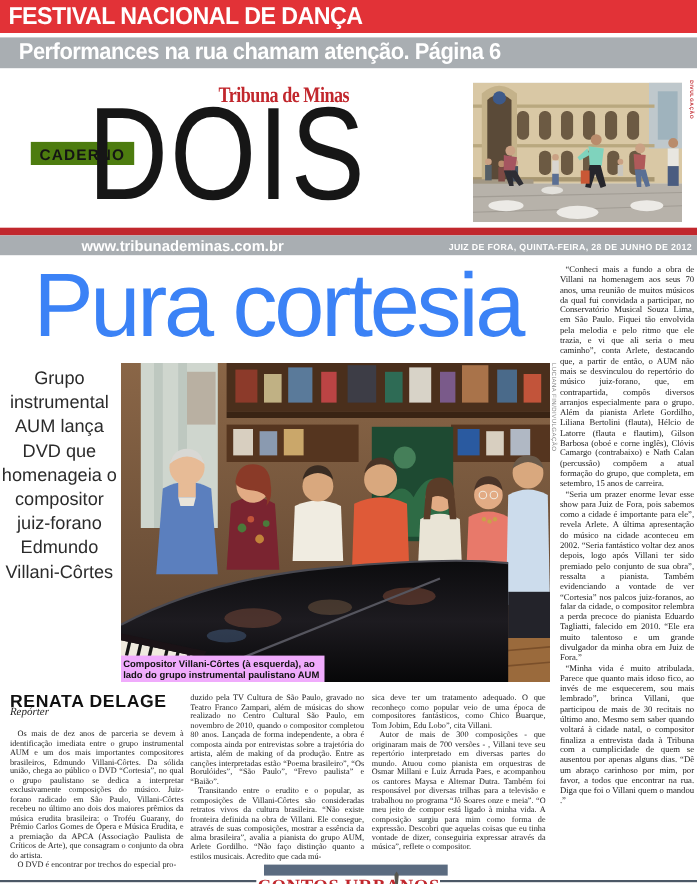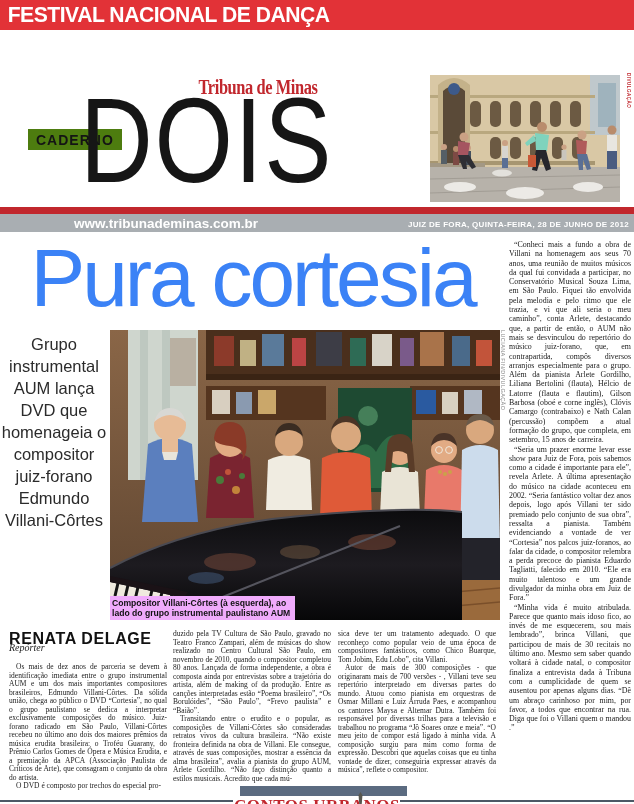--- a/index.html
+++ b/index.html
@@ -81,20 +81,23 @@
   .monument{position:absolute;left:357px;top:792px;width:7px;height:12px;background:#57574f;
             clip-path:polygon(50% 0,78% 28%,68% 100%,32% 100%,22% 28%);z-index:4;}
 </style>
 </head>
 <body>
 
 <div id="page">
 
   <div class="banner-red">
     <span>FESTIVAL NACIONAL DE DANÇA</span>
+  </div>
+  <div class="banner-gray">
+    <span>Performances na rua chamam atenção. Página 6</span>
   </div>
 
   <div class="paper-name">Tribuna de Minas</div>
   <div class="caderno-box">CADERNO</div>
   <div class="dois">DOIS</div>
 
   <div class="top-photo">
     <svg width="190" height="127" viewBox="0 0 190 127">
       <rect x="0" y="0" width="190" height="127" fill="#cdd2d4"></rect>
       <rect x="0" y="0" width="190" height="92" fill="#d9c8a5"></rect>
@@ -320,21 +323,21 @@
     <p>“Conheci mais a fundo a obra de Villani na homenagem aos seus 70 anos, uma reunião de muitos músicos da qual fui convidada a participar, no Conservatório Musical Souza Lima, em São Paulo. Fiquei tão envolvida pela melodia e pelo ritmo que ele trazia, e vi que ali seria o meu caminho”, conta Arlete, destacando que, a partir de então, o AUM não mais se desvinculou do repertório do músico juiz-forano, que, em contrapartida, compôs diversos arranjos especialmente para o grupo. Além da pianista Arlete Gordilho, Liliana Bertolini (flauta), Hélcio de Latorre (flauta e flautim), Gilson Barbosa (oboé e corne inglês), Clóvis Camargo (contrabaixo) e Nath Calan (percussão) compõem a atual formação do grupo, que completa, em setembro, 15 anos de carreira.</p>
     <p>“Seria um prazer enorme levar esse show para Juiz de Fora, pois sabemos como a cidade é importante para ele”, revela Arlete. A última apresentação do músico na cidade aconteceu em 2002. “Seria fantástico voltar dez anos depois, logo após Villani ter sido premiado pelo conjunto de sua obra”, ressalta a pianista. Também evidenciando a vontade de ver “Cortesia” nos palcos juiz-foranos, ao falar da cidade, o compositor relembra a perda precoce do pianista Eduardo Tagliatti, falecido em 2010. “Ele era muito talentoso e um grande divulgador da minha obra em Juiz de Fora.”</p>
     <p>“Minha vida é muito atribulada. Parece que quanto mais idoso fico, ao invés de me esquecerem, sou mais lembrado”, brinca Villani, que participou de mais de 30 recitais no último ano. Mesmo sem saber quando voltará à cidade natal, o compositor finaliza a entrevista dada à Tribuna com a cumplicidade de quem se ausentou por apenas alguns dias. “Dê um abraço carinhoso por mim, por favor, a todos que encontrar na rua. Diga que foi o Villani quem o mandou .”</p>
   </div>
 
   <div class="byline-name">RENATA DELAGE</div>
   <div class="byline-role">Repórter</div>
 
   <div class="bodycol c1">
     <p>Os mais de dez anos de parceria se devem à identificação imediata entre o grupo instrumental AUM e um dos mais importantes compositores brasileiros, Edmundo Villani-Côrtes. Da sólida união, chega ao público o DVD “Cortesia”, no qual o grupo paulistano se dedica a interpretar exclusivamente composições do músico. Juiz-forano radicado em São Paulo, Villani-Côrtes recebeu no último ano dois dos maiores prêmios da música erudita brasileira: o Troféu Guarany, do Prêmio Carlos Gomes de Ópera e Música Erudita, e a premiação da APCA (Associação Paulista de Críticos de Arte), que consagram o conjunto da obra do artista.</p>
-    <p>O DVD é composto por trechos do especial pro-</p>
+    <p>O DVD é encontrar por trechos do especial pro-</p>
   </div>
   <div class="bodycol c2">
     <p class="noindent">duzido pela TV Cultura de São Paulo, gravado no Teatro Franco Zampari, além de músicas do show realizado no Centro Cultural São Paulo, em novembro de 2010, quando o compositor completou 80 anos. Lançada de forma independente, a obra é composta ainda por entrevistas sobre a trajetória do artista, além de making of da produção. Entre as canções interpretadas estão “Poema brasileiro”, “Os Borulóides”, “São Paulo”, “Frevo paulista” e “Baião”.</p>
     <p>Transitando entre o erudito e o popular, as composições de Villani-Côrtes são consideradas retratos vivos da cultura brasileira. “Não existe fronteira definida na obra de Villani. Ele consegue, através de suas composições, mostrar a essência da alma brasileira”, avalia a pianista do grupo AUM, Arlete Gordilho. “Não faço distinção quanto a estilos musicais. Acredito que cada mú-</p>
   </div>
   <div class="bodycol c3">
     <p class="noindent">sica deve ter um tratamento adequado. O que reconheço como popular veio de uma época de compositores fantásticos, como Chico Buarque, Tom Jobim, Edu Lobo”, cita Villani.</p>
     <p>Autor de mais de 300 composições - que originaram mais de 700 versões - , Villani teve seu repertório interpretado em diversas partes do mundo. Atuou como pianista em orquestras de Osmar Millani e Luiz Arruda Paes, e acompanhou os cantores Maysa e Altemar Dutra. Também foi responsável por diversas trilhas para a televisão e trabalhou no programa “Jô Soares onze e meia”. “O meu jeito de compor está ligado à minha vida. A composição surgiu para mim como forma de expressão. Descobri que aquelas coisas que eu tinha vontade de dizer, conseguiria expressar através da música”, reflete o compositor.</p>
   </div>
 

